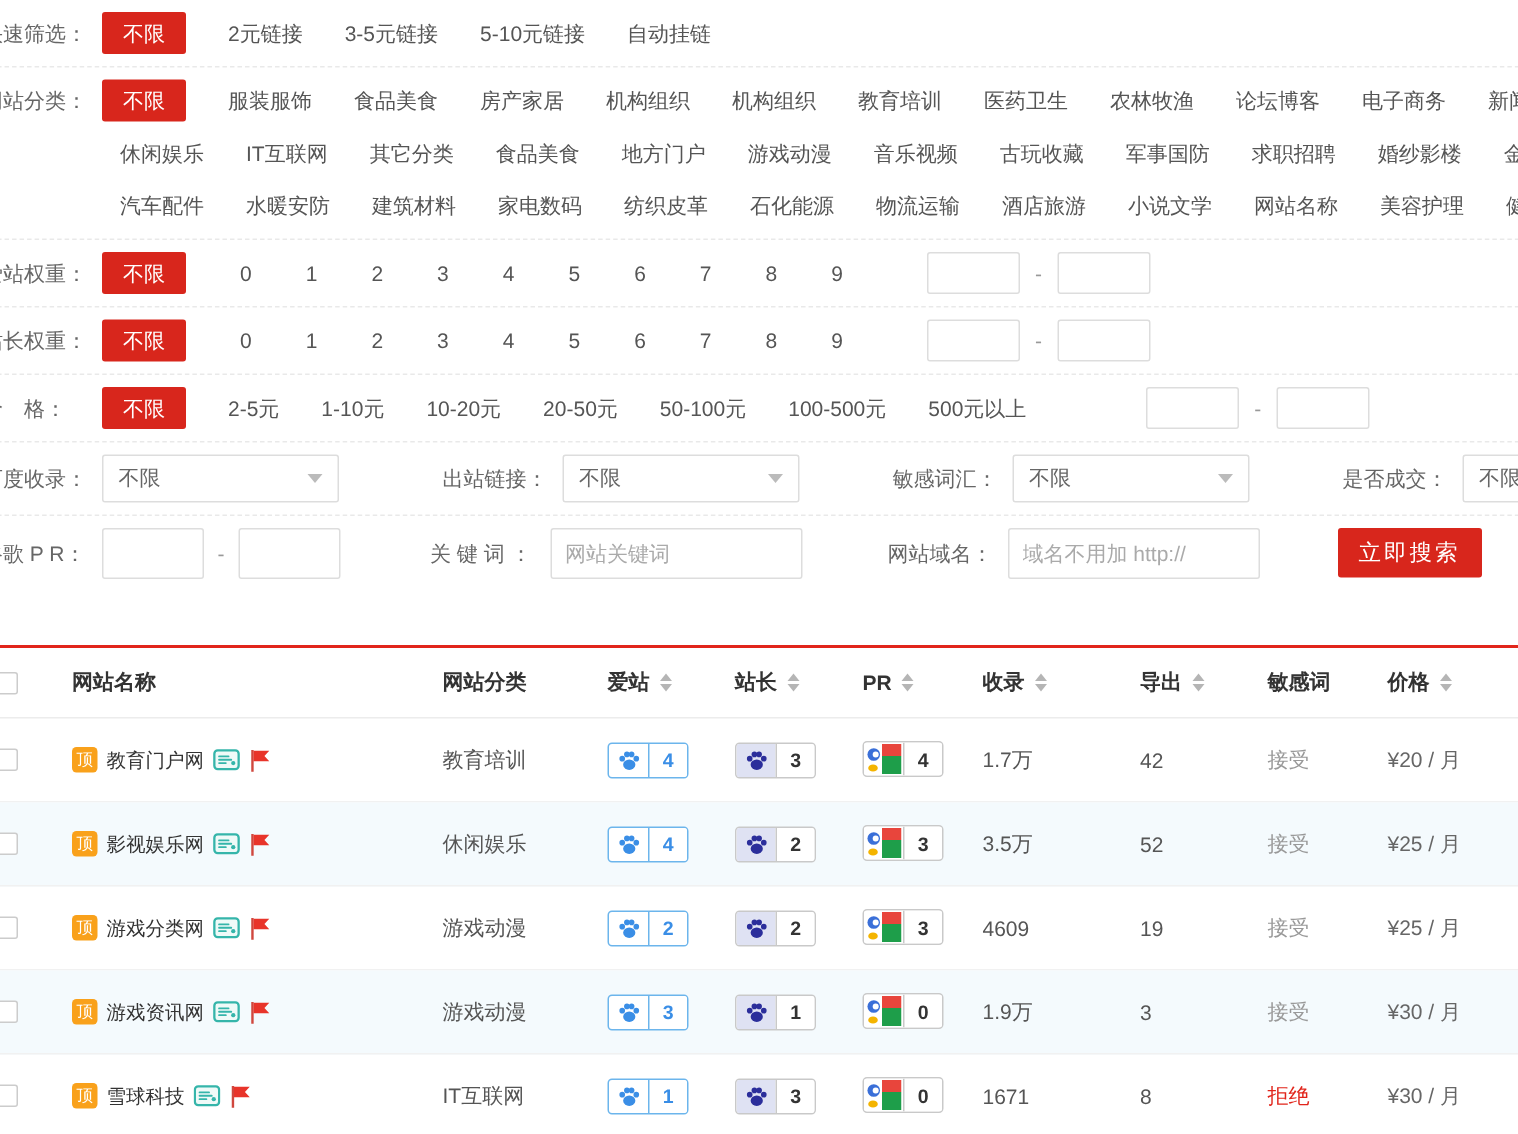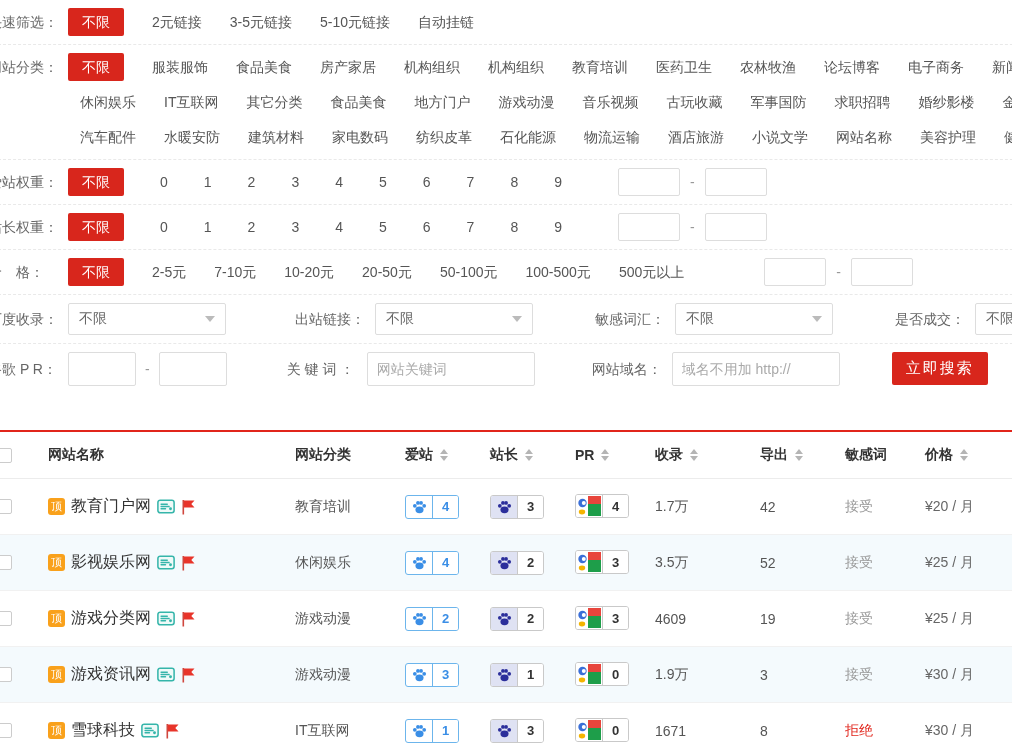--- a/index.html
+++ b/index.html
@@ -55,21 +55,21 @@
   .cb{appearance:none;-webkit-appearance:none;width:15px;height:15px;border:1px solid #ccc;
       border-radius:2px;background:#fff;margin:0 0 0 9px;cursor:pointer;}
   .hcell{display:flex;align-items:center;}
   .sort{display:inline-flex;flex-direction:column;gap:2px;margin-left:7px;cursor:pointer;}
   .sort .up{width:0;height:0;border-left:4px solid transparent;border-right:4px solid transparent;border-bottom:5px solid #b5b5b5;}
   .sort .dn{width:0;height:0;border-left:4px solid transparent;border-right:4px solid transparent;border-top:5px solid #b5b5b5;}
 
   .namecell{display:flex;align-items:center;gap:6px;}
   .topbadge{width:17px;height:17px;background:#f9a11b;border-radius:3px;color:#fff;font-size:11px;
             display:inline-flex;align-items:center;justify-content:center;flex:0 0 auto;}
-  .sitename{color:#333;font-size:16px;cursor:pointer;text-decoration:none;}
+  .sitename{color:#333;font-size:13px;cursor:pointer;text-decoration:none;}
   .cardicon,.flagicon{display:inline-flex;flex:0 0 auto;}
 
   .bdg{display:inline-flex;height:22px;border:1px solid #c9c9c9;border-radius:3px;overflow:hidden;
        font-size:13px;font-weight:bold;background:#fff;cursor:pointer;}
   .bdg .cell{display:inline-flex;align-items:center;justify-content:center;width:26px;height:22px;box-sizing:border-box;}
   .bdg .val{border-left:1px solid #c9c9c9;color:#333;background:#fff;}
   .bdg.az{border-color:#6cb5ec;}
   .bdg.az .val{border-left-color:#6cb5ec;color:#3a8ee6;}
   .bdg.cz .icon{background:#dfe2f3;}
   .bdg.pr .icon{background:#fff;padding:0;}
@@ -184,21 +184,21 @@
         <span class="dash">-</span>
         <input class="rng" type="text" style="">
       </div>
     </div>
 
     <div class="frow">
       <div class="flabel">价　格：</div>
       <div class="opts">
           <a class="opt active">不限</a>
           <a class="opt">2-5元</a>
-          <a class="opt">7-10元</a>
+          <a class="opt">1-10元</a>
           <a class="opt">10-20元</a>
           <a class="opt">20-50元</a>
           <a class="opt">50-100元</a>
           <a class="opt">100-500元</a>
           <a class="opt">500元以上</a>
         </div>
       <div class="range price-range">
         <input class="rng" type="text" style="">
         <span class="dash">-</span>
         <input class="rng" type="text" style="">

